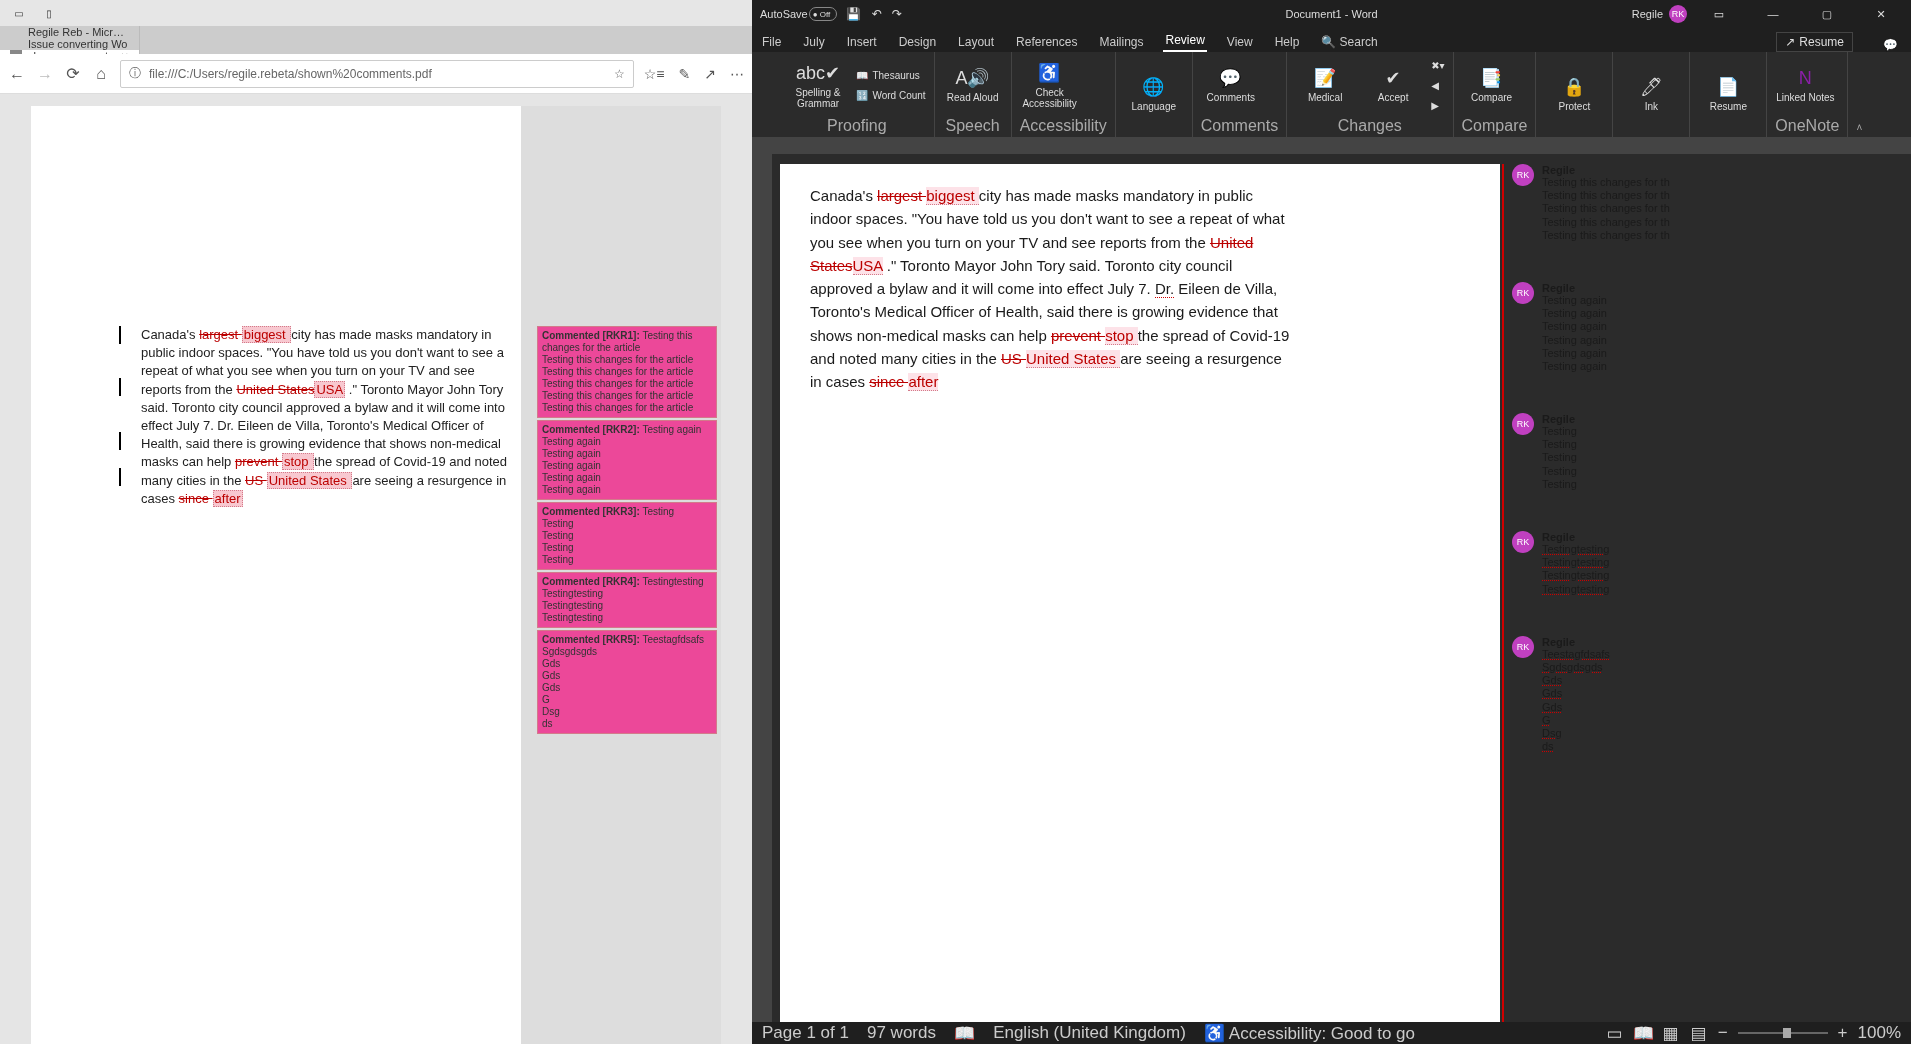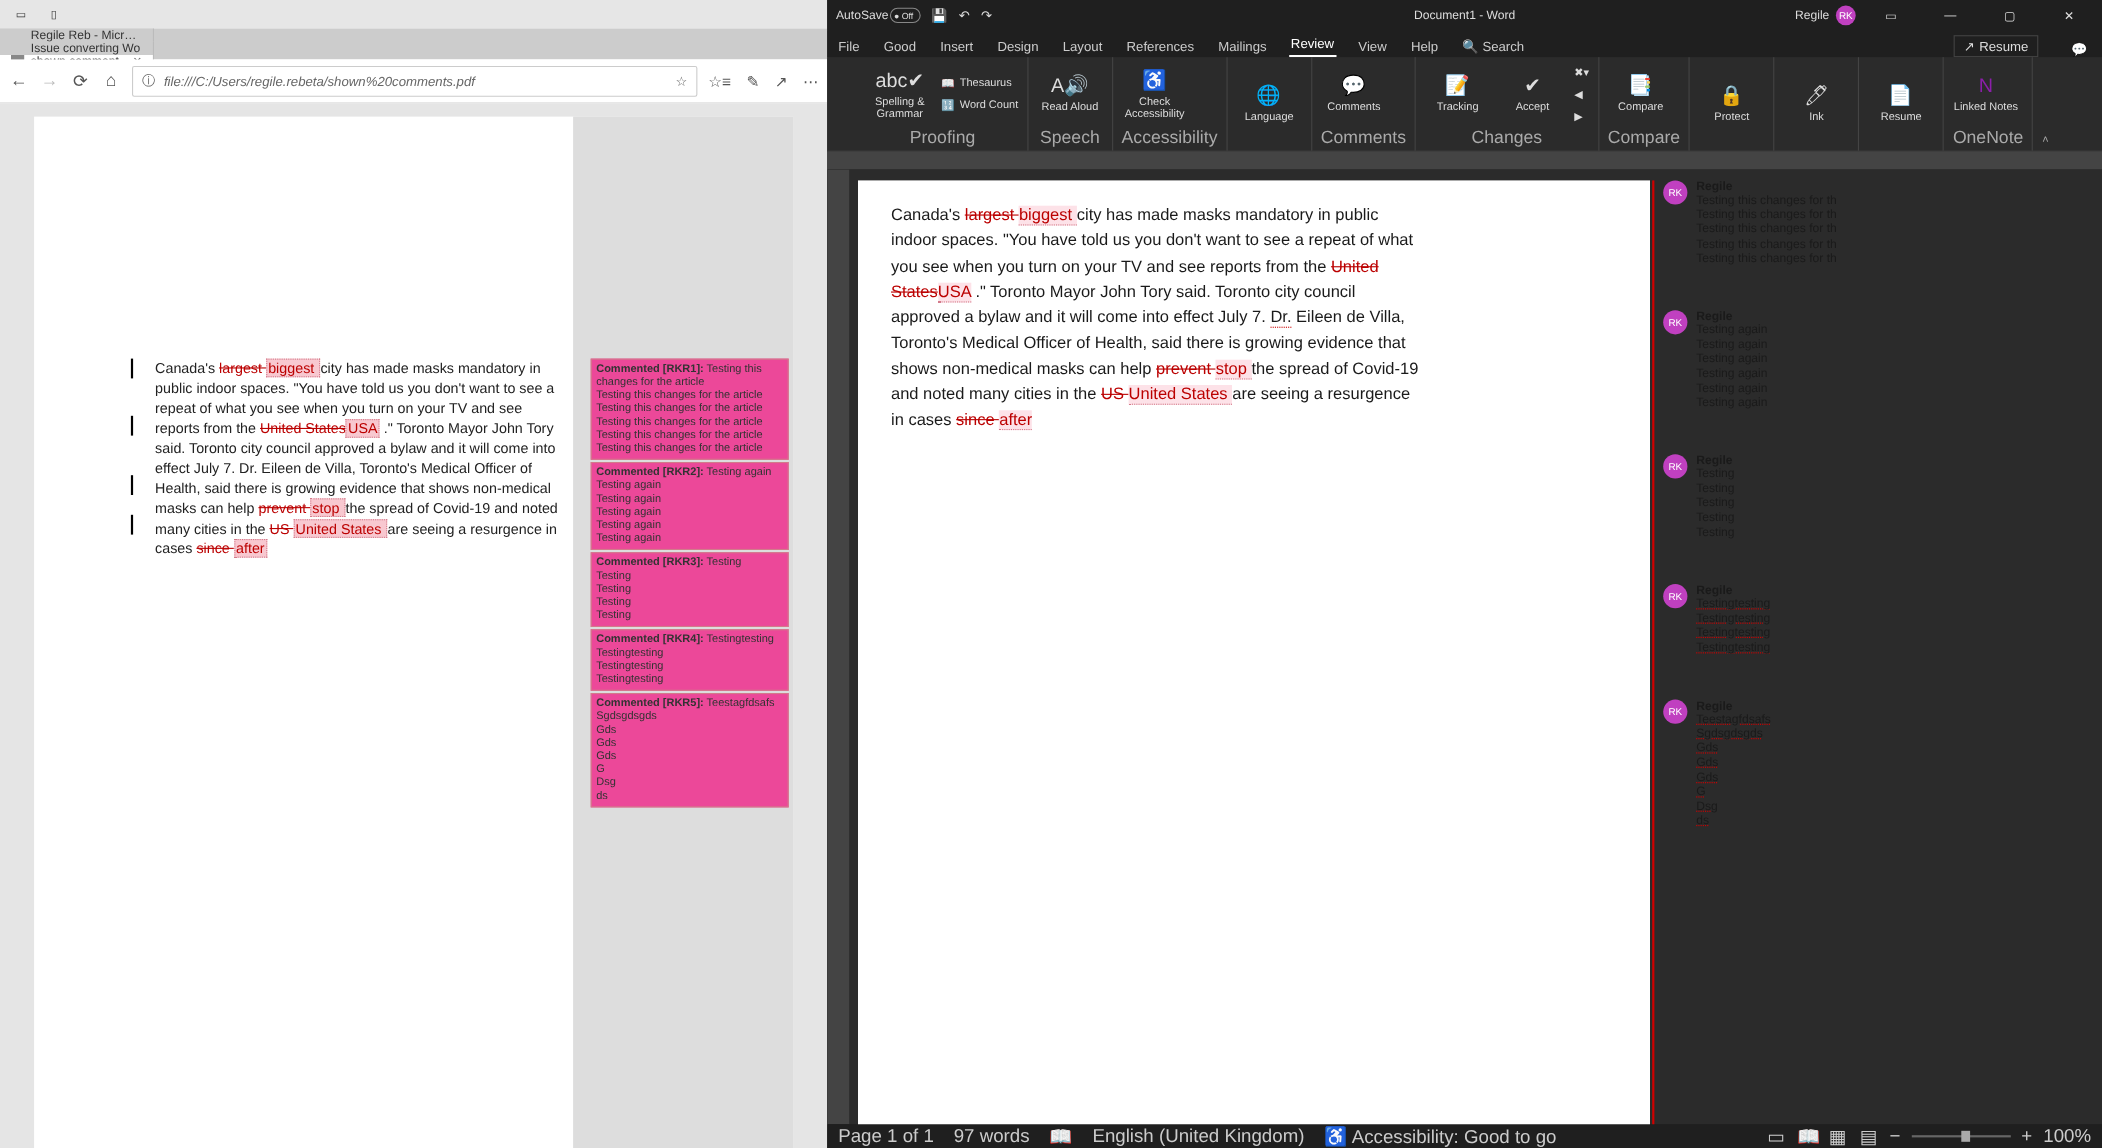--- a/index.html
+++ b/index.html
@@ -16,21 +16,21 @@
 .edge-tab .favico { width: 12px; height: 12px; margin-right: 6px; display: inline-block; }
 .edge-tab .lbl { flex: 1; white-space: nowrap; overflow: hidden; text-overflow: ellipsis; }
 .edge-tab .close { margin-left: 6px; font-size: 10px; color: #666; }
 .edge-newtab { width: 30px; display: flex; align-items: center; justify-content: center; font-size: 14px; color: #555; }
 .edge-winctrls { display: flex; margin-left: auto; }
 .edge-winctrls .ctl { width: 46px; height: 28px; display: flex; align-items: center; justify-content: center; font-size: 11px; color: #333; }
 
 .edge-toolbar { height: 40px; background: #fff; display: flex; align-items: center; padding: 0 8px; border-bottom: 1px solid #ddd; gap: 10px; }
 .edge-toolbar .nav-ico { width: 18px; height: 18px; display: flex; align-items: center; justify-content: center; color: #555; }
 .edge-addr { flex: 1; display: flex; align-items: center; height: 28px; border: 1px solid #ccc; border-radius: 2px; padding: 0 8px; font-size: 12px; color: #666; gap: 8px; }
-.edge-addr .url { flex: 1; white-space: nowrap; overflow: hidden; font-style: italic; }
+.edge-addr .url { flex: 1; white-space: nowrap; overflow: hidden; }
 .edge-toolbar .ricons { display: flex; gap: 14px; font-size: 14px; color: #555; }
 
 .pdf-view { flex: 1; background: #e5e5e5; display: flex; justify-content: center; overflow: hidden; }
 .pdf-page { width: 690px; background: #fff; margin-top: 12px; position: relative; padding: 0; }
 .pdf-body { position: absolute; left: 110px; top: 220px; width: 370px; font-size: 13px; line-height: 1.4; color: #222; }
 .pdf-body .chgbar { position: absolute; left: -22px; width: 2px; background: #000; }
 .pdf-body .del { text-decoration: line-through; color: #b00; }
 .pdf-body .ins { color: #b00; border: 1px dotted #d37a8a; padding: 0 1px; }
 .pdf-body .hl { background: #f8c8d0; }
 
@@ -237,21 +237,21 @@
     </div>
     <div class="winctrl">▭</div>
     <div class="winctrl">—</div>
     <div class="winctrl">▢</div>
     <div class="winctrl">✕</div>
   </div>
 
   <div class="word-tabbar" id="word-tabbar">
 
     <div class="word-rtab">File</div>
-      <div class="word-rtab">Good</div>
+      <div class="word-rtab">July</div>
       <div class="word-rtab">Insert</div>
       <div class="word-rtab">Design</div>
       <div class="word-rtab">Layout</div>
       <div class="word-rtab">References</div>
       <div class="word-rtab">Mailings</div>
       <div class="word-rtab active">Review</div>
       <div class="word-rtab">View</div>
       <div class="word-rtab">Help</div>
       <div class="word-rtab">🔍 Search</div>
       <div class="share">
@@ -319,21 +319,21 @@
             <span>Comments</span>
           </div>
         </div>
         <div class="glabel">Comments</div>
       </div>
 
     <div class="rgroup">
         <div class="row">
       <div class="rbtn-big">
             <span class="rico">📝</span>
-            <span>Tracking</span>
+            <span>Medical</span>
           </div>
       <div class="rbtn-big">
             <span class="rico">✔</span>
             <span>Accept</span>
           </div>
       <div class="rcol">
         <div class="rbtn-sm">
               <span>✖▾</span>
             </div>
         <div class="rbtn-sm">

